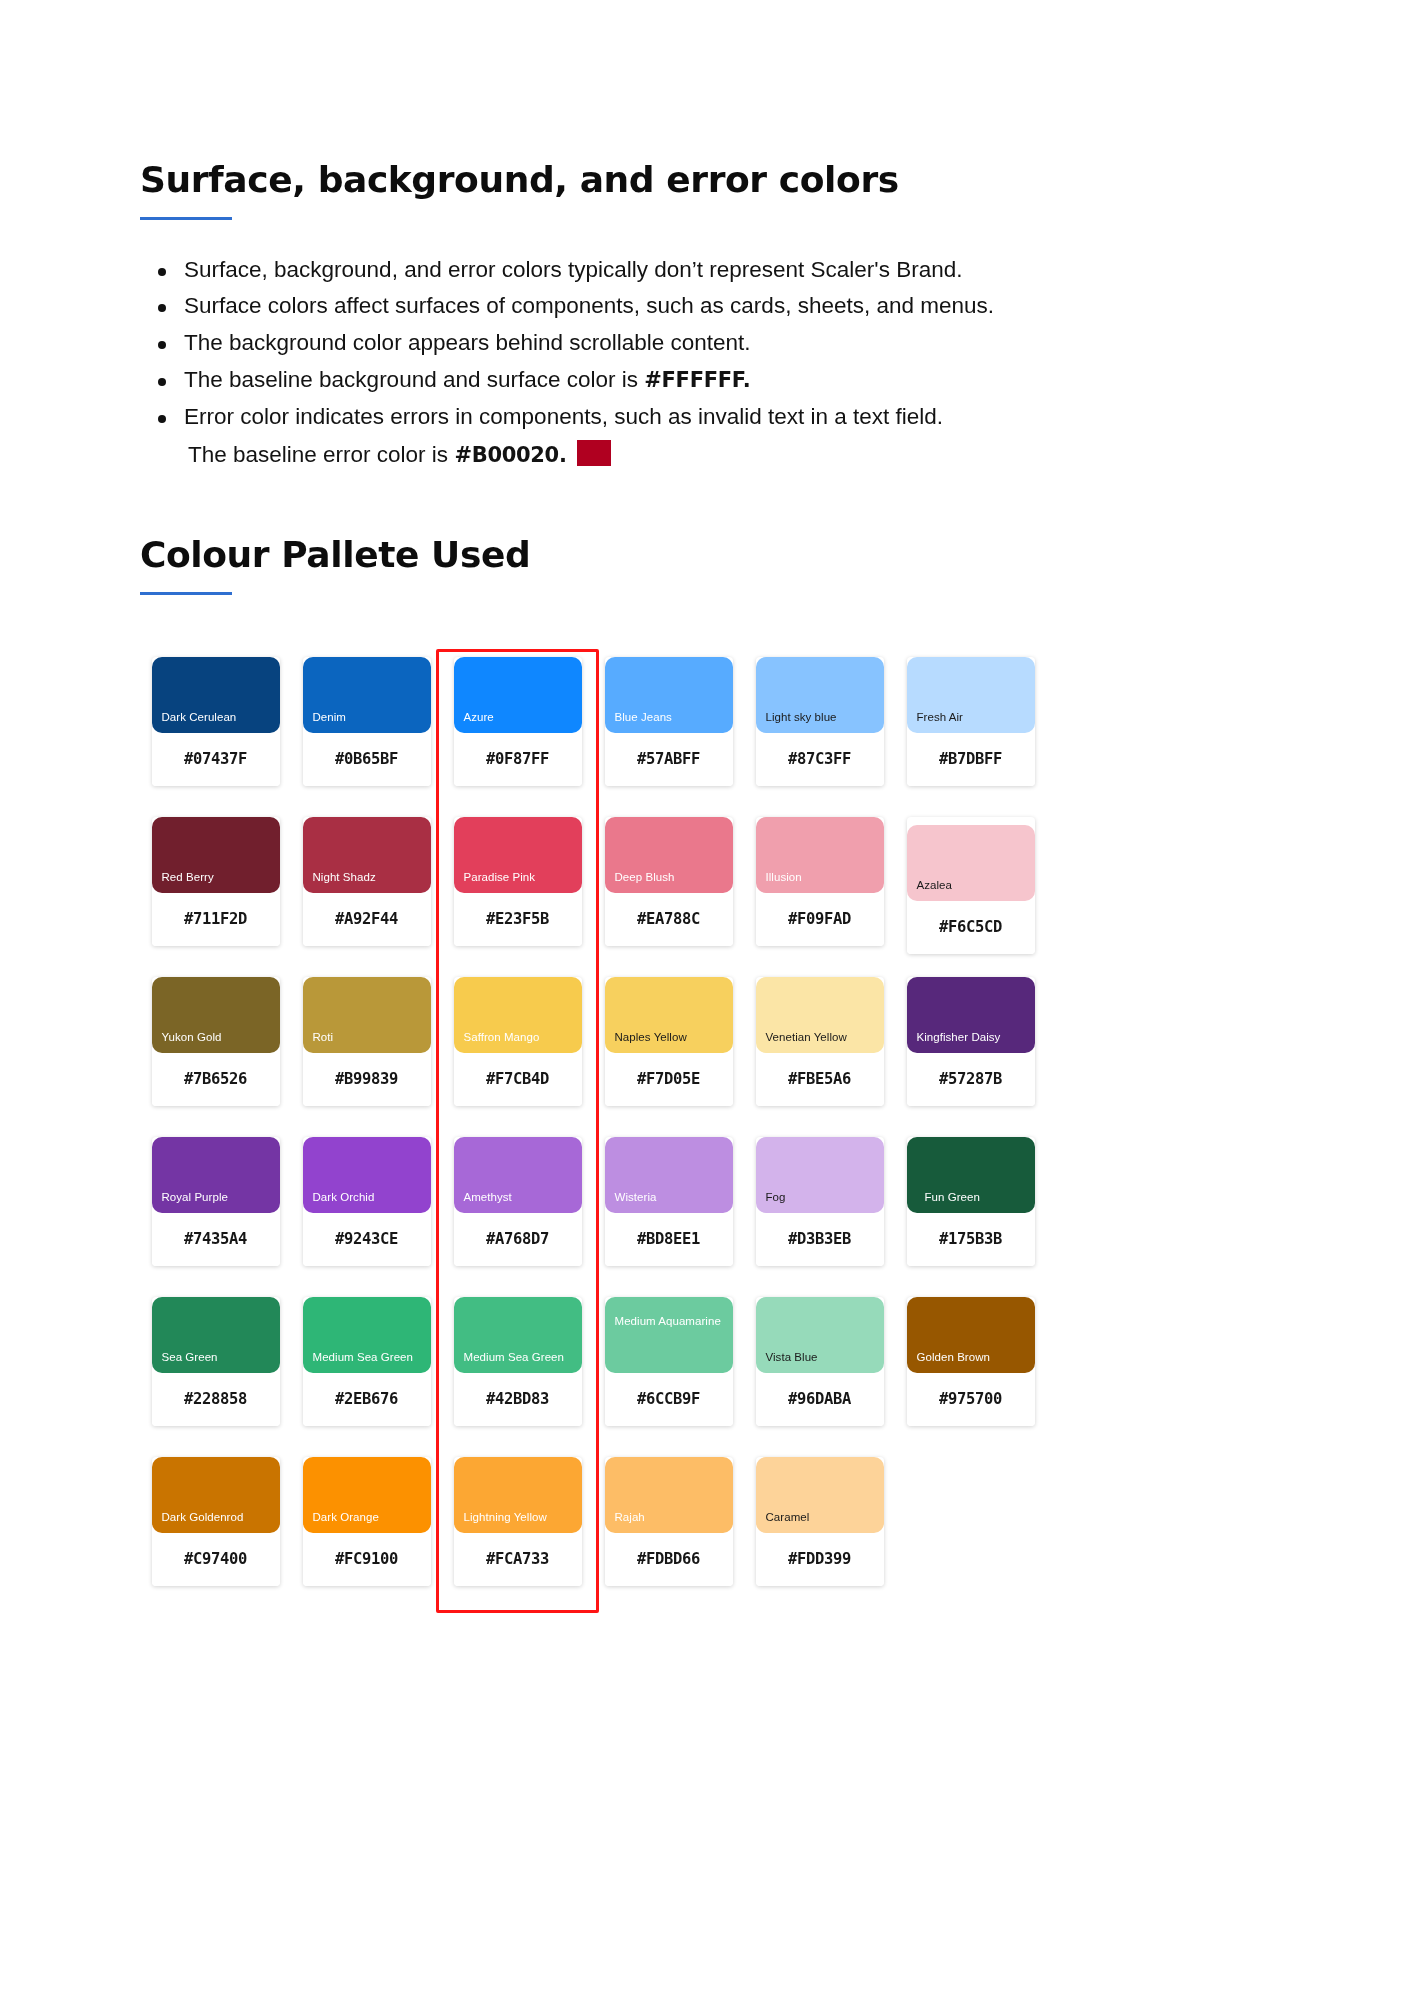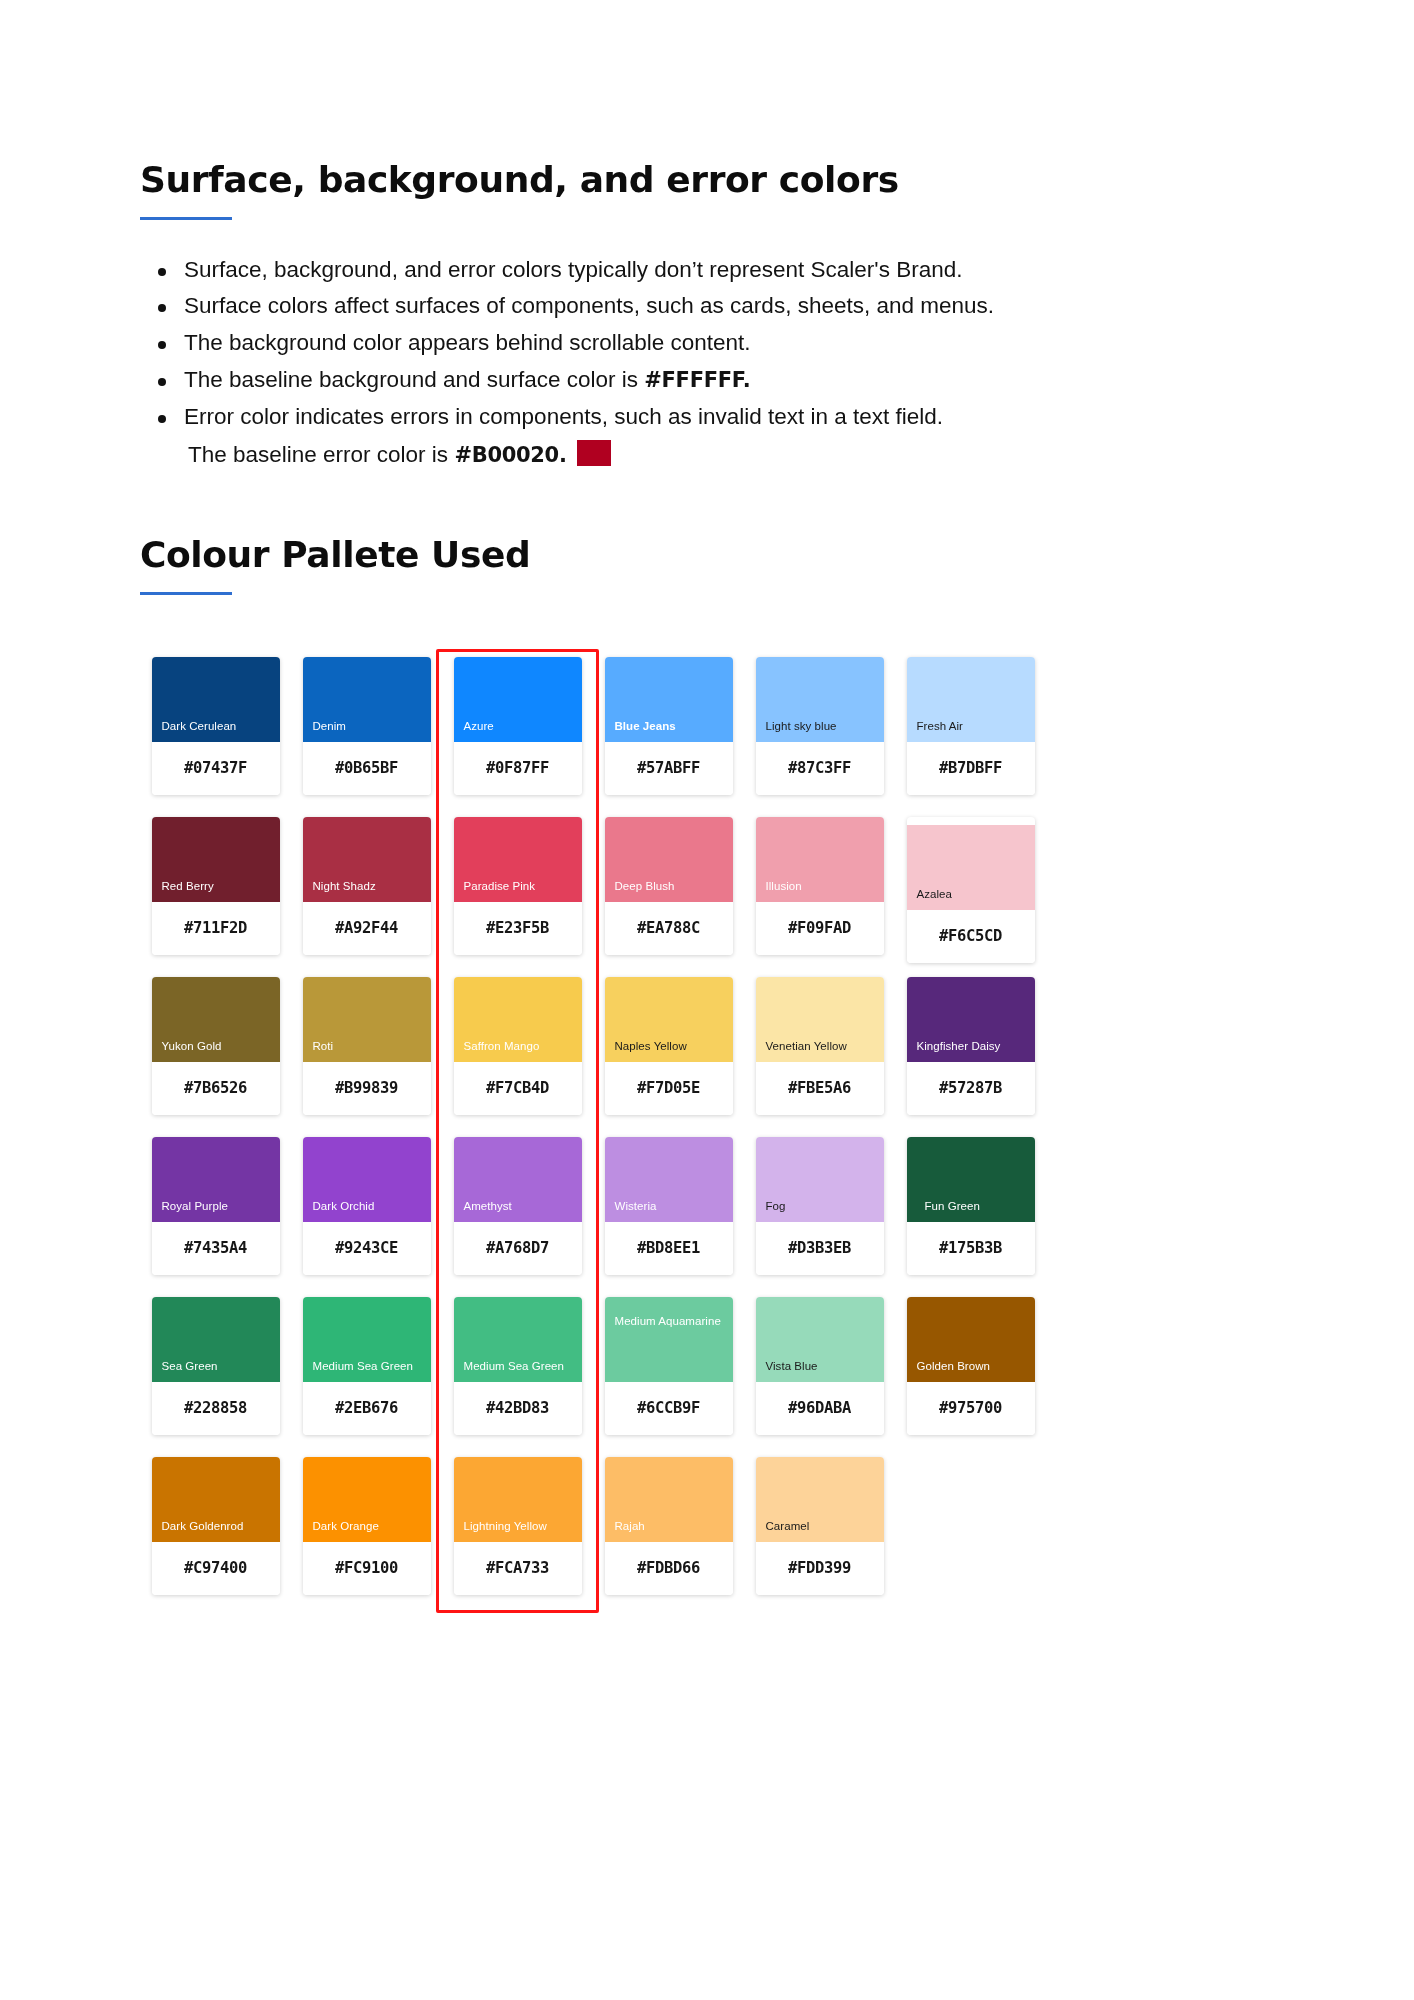--- a/index.html
+++ b/index.html
@@ -98,25 +98,26 @@
   }
 
   .card {
     width: 128px;
     background: #ffffff;
     border-radius: 4px;
     box-shadow: 0 1px 4px rgba(0,0,0,0.18);
     overflow: hidden;
   }
   .swatch {
-    height: 85px;
+    height: 76px;
     position: relative;
     display: flex;
     align-items: flex-end;
     padding: 0 10px 9px 10px;
+    border-radius: 10px;
   }
   .swatch-name {
     font-size: 11.5px;
     line-height: 1.22;
     font-family: "Liberation Sans", sans-serif;
     letter-spacing: 0.05px;
   }
   .swatch.two-line { align-items: flex-start; padding-top: 17px; }
   .hexbar {
     height: 53px;
@@ -204,21 +205,21 @@
             <div class="swatch" style="background: rgb(15, 135, 255);">
               <div class="swatch-name" style="color: rgb(255, 255, 255);">Azure</div>
             </div>
             <div class="hexbar">
               <span>#0F87FF</span>
             </div>
           </div>
         </div>
         <div class="cell">
           <div class="card">
-            <div class="swatch" style="background: rgb(87, 171, 255); font-weight: bold;">
+            <div class="swatch" style="background: rgb(87, 171, 255);">
               <div class="swatch-name" style="color: rgb(255, 255, 255);">Blue Jeans</div>
             </div>
             <div class="hexbar">
               <span>#57ABFF</span>
             </div>
           </div>
         </div>
         <div class="cell">
           <div class="card">
             <div class="swatch" style="background: rgb(135, 195, 255);">

